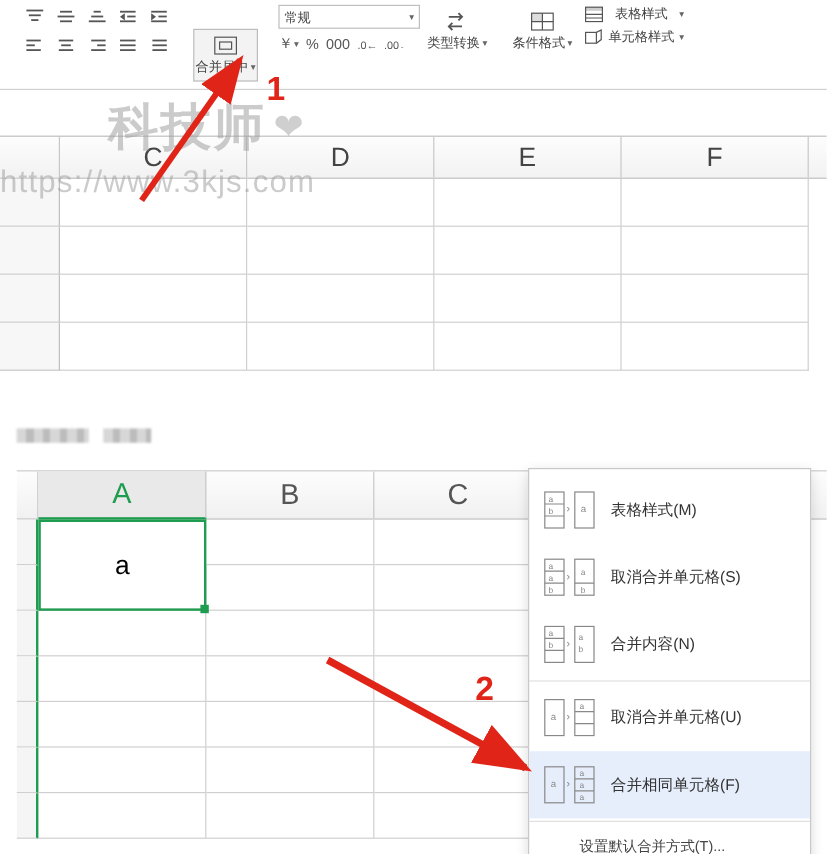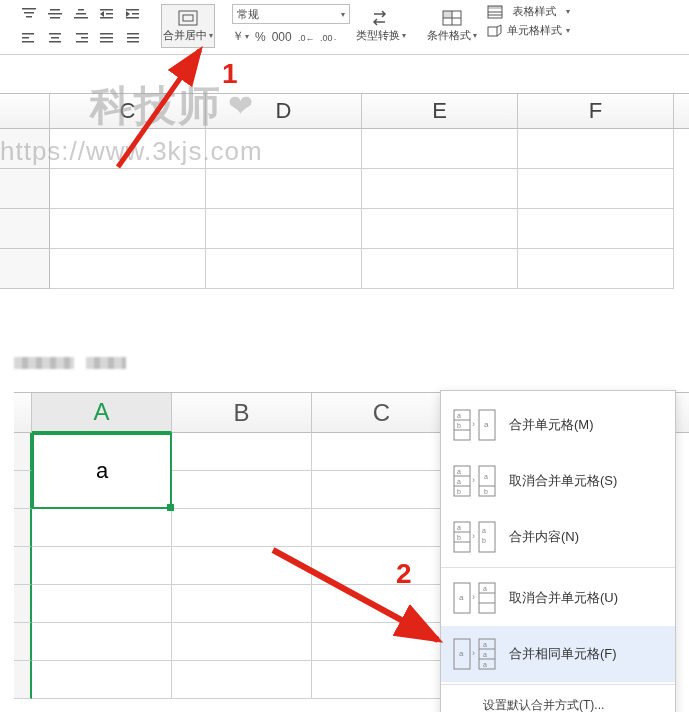--- a/index.html
+++ b/index.html
@@ -43,20 +43,21 @@
   width: 54px; height: 44px;
   border: 1px solid transparent;
   cursor: pointer;
   font-size: 11px;
   color: #444;
   gap: 2px;
 }
 .big-btn.active {
   background: #f3f3f3;
   border: 1px solid #bdbdbd;
+  margin-top: 20px;
 }
 .big-btn .cap { display: flex; align-items: center; gap: 2px; }
 
 .fmt-group { display: flex; flex-direction: column; gap: 4px; }
 .fmt-top { display: flex; gap: 4px; align-items: flex-start; }
 .fmt-select {
   width: 118px; height: 20px;
   border: 1px solid #bfbfbf;
   display: flex; align-items: center; justify-content: space-between;
   padding: 0 4px; font-size: 11px; cursor: pointer;
@@ -526,21 +527,21 @@
           <rect x="1" y="1" width="16" height="30" fill="none" stroke="#888"></rect>
           <line x1="1" y1="11" x2="17" y2="11" stroke="#888"></line>
           <line x1="1" y1="21" x2="17" y2="21" stroke="#888"></line>
           <text x="4" y="9" font-size="7" fill="#888">a</text>
           <text x="4" y="19" font-size="7" fill="#888">b</text>
           <text x="19" y="18" font-size="9" fill="#888">›</text>
           <rect x="26" y="1" width="16" height="30" fill="none" stroke="#888"></rect>
           <text x="31" y="18" font-size="8" fill="#888">a</text>
         </svg>
     </span>
-    <span>合并单元格(M)</span>
+    <span>表格样式(M)</span>
   </div>
   <div class="menu-item">
     <span class="menu-icon">
       <svg width="44" height="32">
           <rect x="1" y="1" width="16" height="30" fill="none" stroke="#888"></rect>
           <line x1="1" y1="11" x2="17" y2="11" stroke="#888"></line>
           <line x1="1" y1="21" x2="17" y2="21" stroke="#888"></line>
           <text x="4" y="9" font-size="7" fill="#888">a</text>
           <text x="4" y="19" font-size="7" fill="#888">a</text>
           <text x="4" y="29" font-size="7" fill="#888">b</text>

